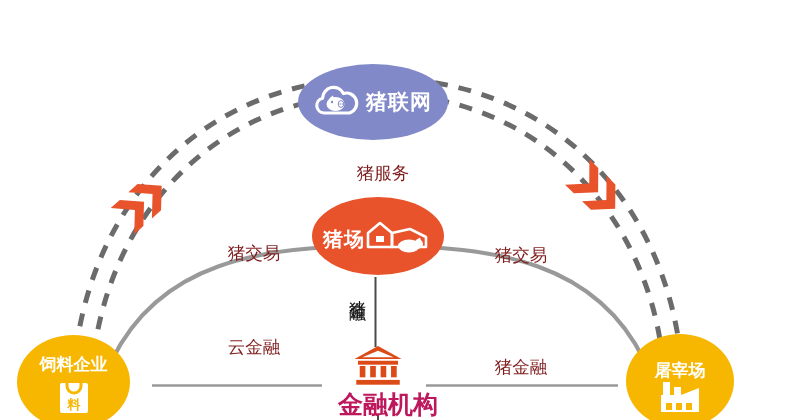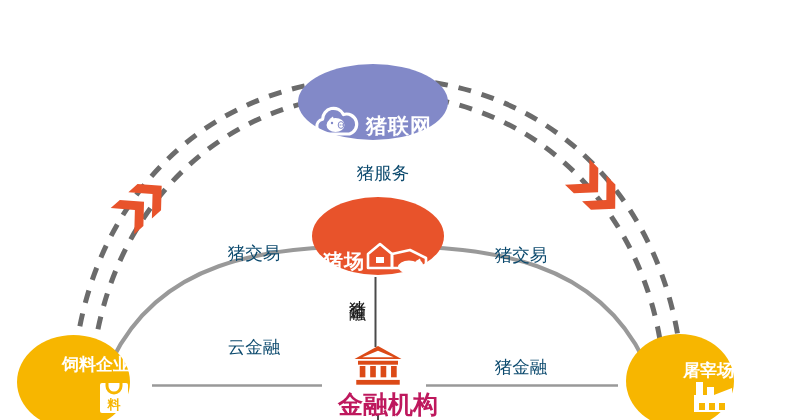--- a/index.html
+++ b/index.html
@@ -3,34 +3,34 @@
 <meta charset="utf-8">
 <style>
   html,body{margin:0;padding:0;background:#fff;}
   .stage{
     position:relative;width:790px;height:420px;overflow:hidden;background:#fff;
     font-family:"Liberation Sans",sans-serif;color:#1a1a1a;
   }
   svg.lines{position:absolute;left:0;top:0;z-index:1;}
   .node{
     position:absolute;z-index:2;border-radius:50%;
-    display:flex;align-items:flex-end;justify-content:center;
+    display:flex;align-items:center;justify-content:center;
     color:#fff;font-weight:bold;
   }
   .node-cloud{left:298px;top:64px;width:150px;height:76px;background:#8289C8;gap:6px;}
   .node-cloud .nlabel{font-size:21px;letter-spacing:1px;}
   .node-farm{left:312px;top:197px;width:132px;height:78px;background:#E8532B;flex-direction:row;}
   .node-farm .nlabel{font-size:20px;margin-top:6px;letter-spacing:1px;}
   .node-feed{left:17px;top:335px;width:113px;height:94px;background:#F7B600;flex-direction:column;}
   .node-feed .nlabel{font-size:17px;margin-top:2px;}
   .node-slaughter{left:626px;top:334px;width:108px;height:94px;background:#F7B600;flex-direction:column;}
   .node-slaughter .nlabel{font-size:17px;margin-top:10px;}
   .edge-label{
     position:absolute;z-index:2;width:120px;text-align:center;
-    font-size:17.5px;color:#0c4a6e;
+    font-size:17.5px;color:#7f1d1d;
   }
   .lbl-service{left:323px;top:161px;}
   .lbl-trade-left{left:194px;top:241px;}
   .lbl-trade-right{left:461px;top:243px;}
   .lbl-cloudfin{left:194px;top:335px;}
   .lbl-pigfin-right{left:461px;top:355px;}
   .lbl-pigfin-center{
     position:absolute;z-index:2;left:346px;top:287px;
     writing-mode:vertical-rl;text-orientation:upright;
     font-size:17px;letter-spacing:2px;color:#1a1a1a;

